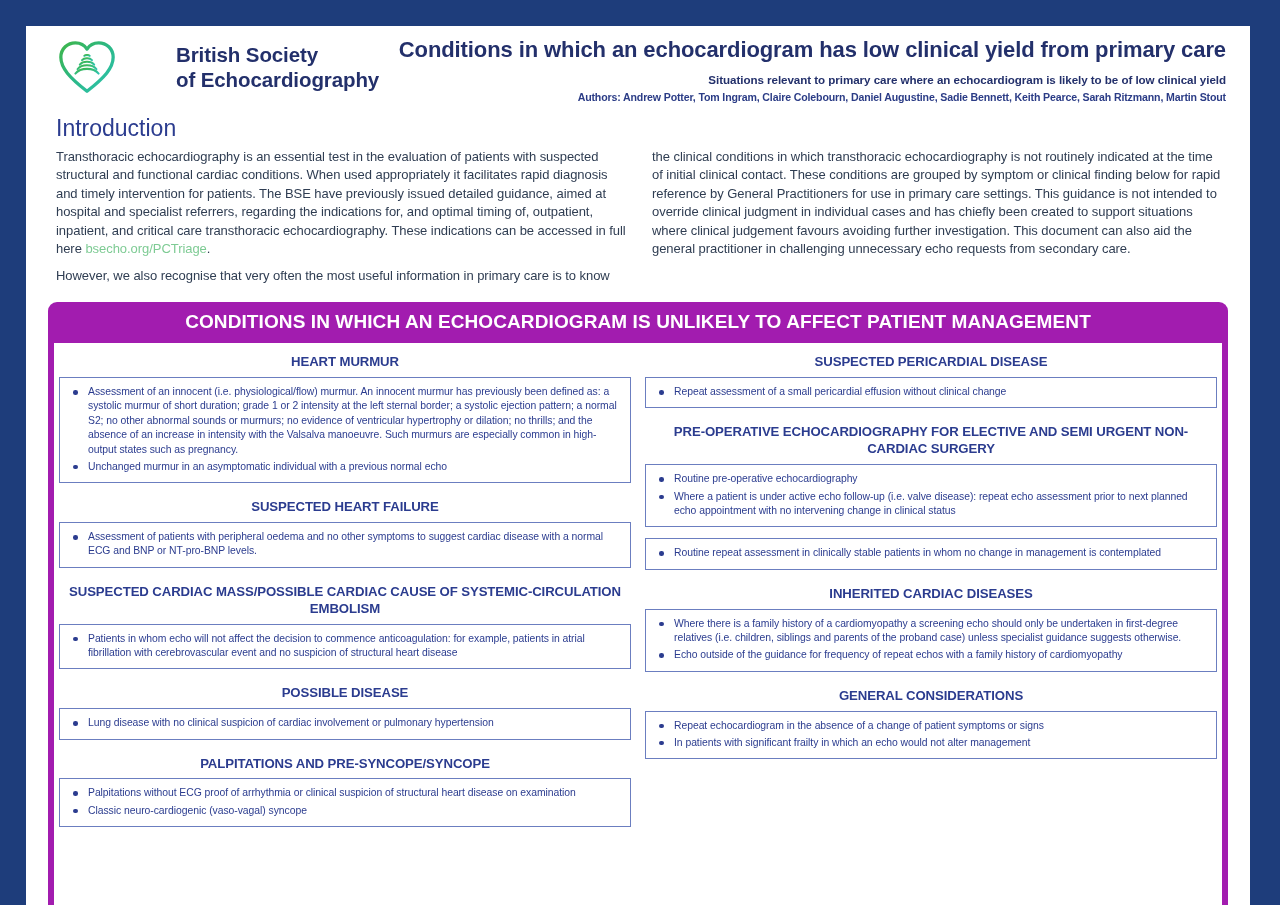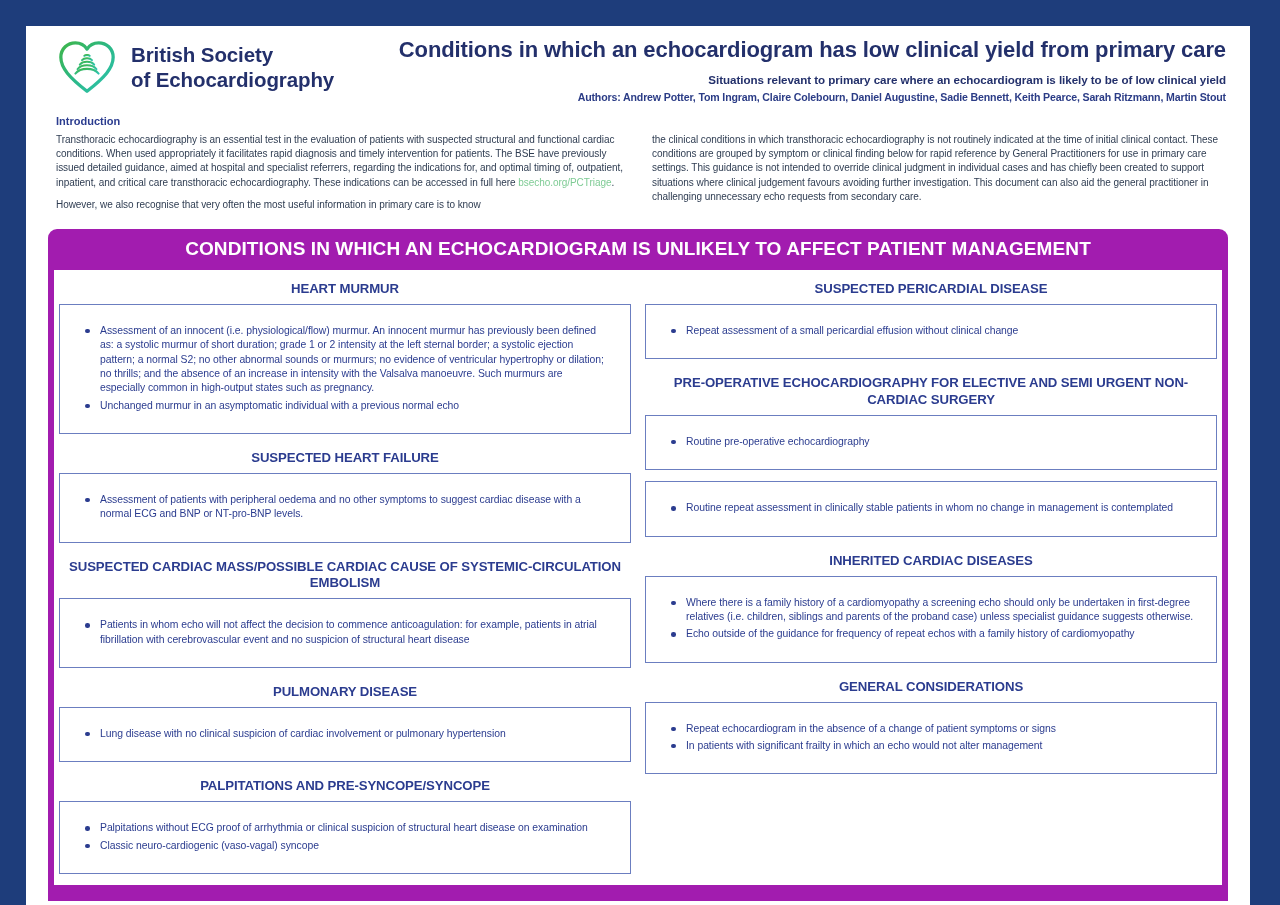--- a/index.html
+++ b/index.html
@@ -38,20 +38,21 @@
     display: flex;
     align-items: flex-start;
     padding-top: 10px;
     height: 78px;
   }
   .brand {
     display: flex;
     align-items: center;
     flex: 0 0 auto;
     padding-left: 8px;
+    gap: 45px;
   }
   .brand-logo { width: 62px; height: 62px; flex: 0 0 62px; }
   .brand-name {
     margin-left: 13px;
     color: #23306b;
     font-size: 20.5px;
     font-weight: bold;
     line-height: 1.22;
     letter-spacing: -0.1px;
   }
@@ -78,37 +79,37 @@
     color: #2b3c86;
     font-size: 10.6px;
     font-weight: bold;
     margin-top: 5px;
     letter-spacing: -0.15px;
   }
 
   
   .intro-heading {
     color: #2b3c8f;
-    font-size: 11px;
-    font-weight: bold;
+    font-size: 23px;
+    font-weight: normal;
     padding-left: 8px;
     margin-top: 1px;
     margin-bottom: 6px;
   }
   .intro-cols {
     display: flex;
     gap: 22px;
     padding-left: 8px;
     padding-right: 2px;
   }
   .intro-col { flex: 1 1 0; }
   .intro-col p {
     margin: 0 0 8px 0;
     color: #2f3d52;
-    font-size: 10px;
+    font-size: 13px;
     line-height: 1.42;
     letter-spacing: -0.05px;
   }
   .intro-link { color: #7ecb94; }
 
   
   .panel {
     margin-top: 9px;
     background: #a21caf;
     border-radius: 9px 9px 0 0;
@@ -143,21 +144,21 @@
     line-height: 1.28;
     padding: 5px 6px 6px 6px;
     letter-spacing: -0.1px;
   }
   .section-box {
     border: 1.2px solid #6b7ec0;
     background: #ffffff;
     padding: 7px 10px 8px 10px;
   }
   .section-box ul {
-    margin: 12px;
+    margin: 0;
     padding: 0;
     list-style: none;
   }
   .section-box li {
     position: relative;
     padding-left: 18px;
     margin-bottom: 3px;
     color: #2b3c8f;
     font-size: 10.4px;
     line-height: 1.38;
@@ -252,21 +253,21 @@
             </div>
             <div class="section">
               <div class="section-title">SUSPECTED CARDIAC MASS/POSSIBLE CARDIAC CAUSE OF SYSTEMIC-CIRCULATION EMBOLISM</div>
               <div class="section-box">
                 <ul>
                   <li>Patients in whom echo will not affect the decision to commence anticoagulation: for example, patients in atrial fibrillation with cerebrovascular event and no suspicion of structural heart disease</li>
                 </ul>
               </div>
             </div>
             <div class="section">
-              <div class="section-title">PULMONARY DISEASE</div>
+              <div class="section-title">POSSIBLE DISEASE</div>
               <div class="section-box">
                 <ul>
                   <li>Lung disease with no clinical suspicion of cardiac involvement or pulmonary hypertension</li>
                 </ul>
               </div>
             </div>
             <div class="section">
               <div class="section-title">PALPITATIONS AND PRE-SYNCOPE/SYNCOPE</div>
               <div class="section-box">
                 <ul>
@@ -283,20 +284,21 @@
                 <ul>
                   <li>Repeat assessment of a small pericardial effusion without clinical change</li>
                 </ul>
               </div>
             </div>
             <div class="section">
               <div class="section-title">PRE-OPERATIVE ECHOCARDIOGRAPHY FOR ELECTIVE AND SEMI URGENT NON-CARDIAC SURGERY</div>
               <div class="section-box">
                 <ul>
                   <li>Routine pre-operative echocardiography</li>
+                  <li>Where a patient is under active echo follow-up (i.e. valve disease): repeat echo assessment prior to next planned echo appointment with no intervening change in clinical status</li>
                 </ul>
               </div>
             </div>
             <div class="section">
               <div class="section-box">
                 <ul>
                   <li>Routine repeat assessment in clinically stable patients in whom no change in management is contemplated</li>
                 </ul>
               </div>
             </div>

